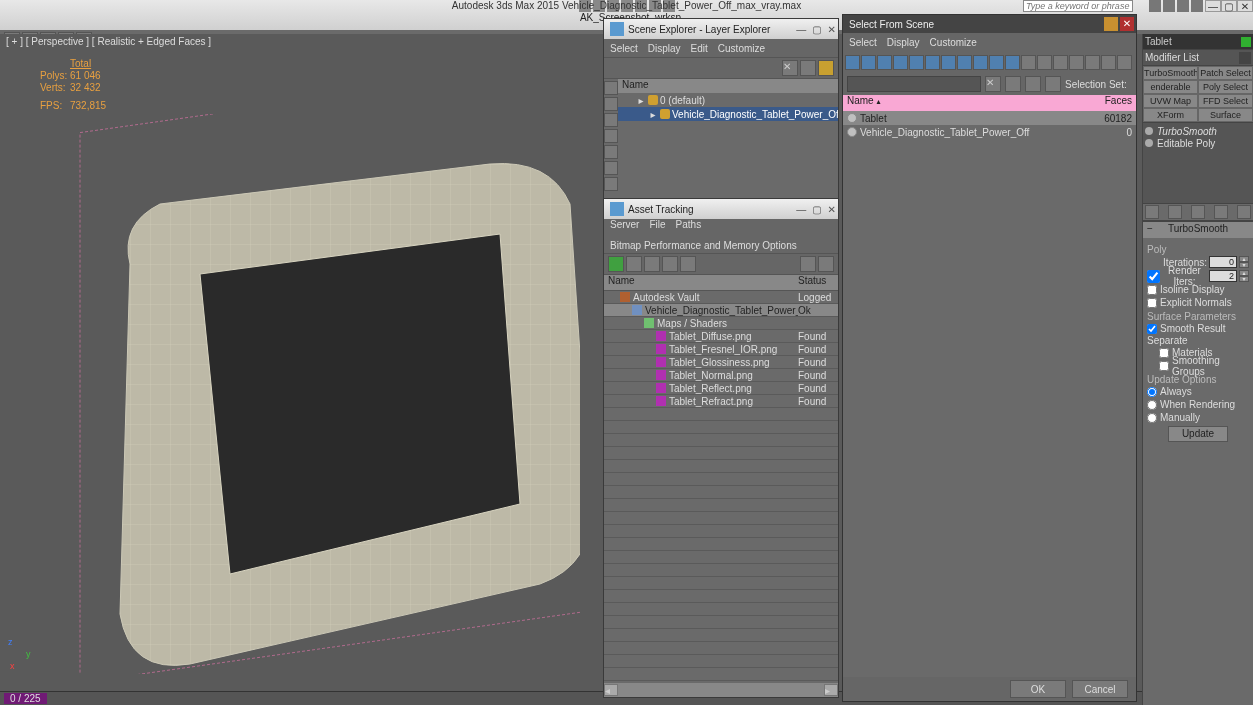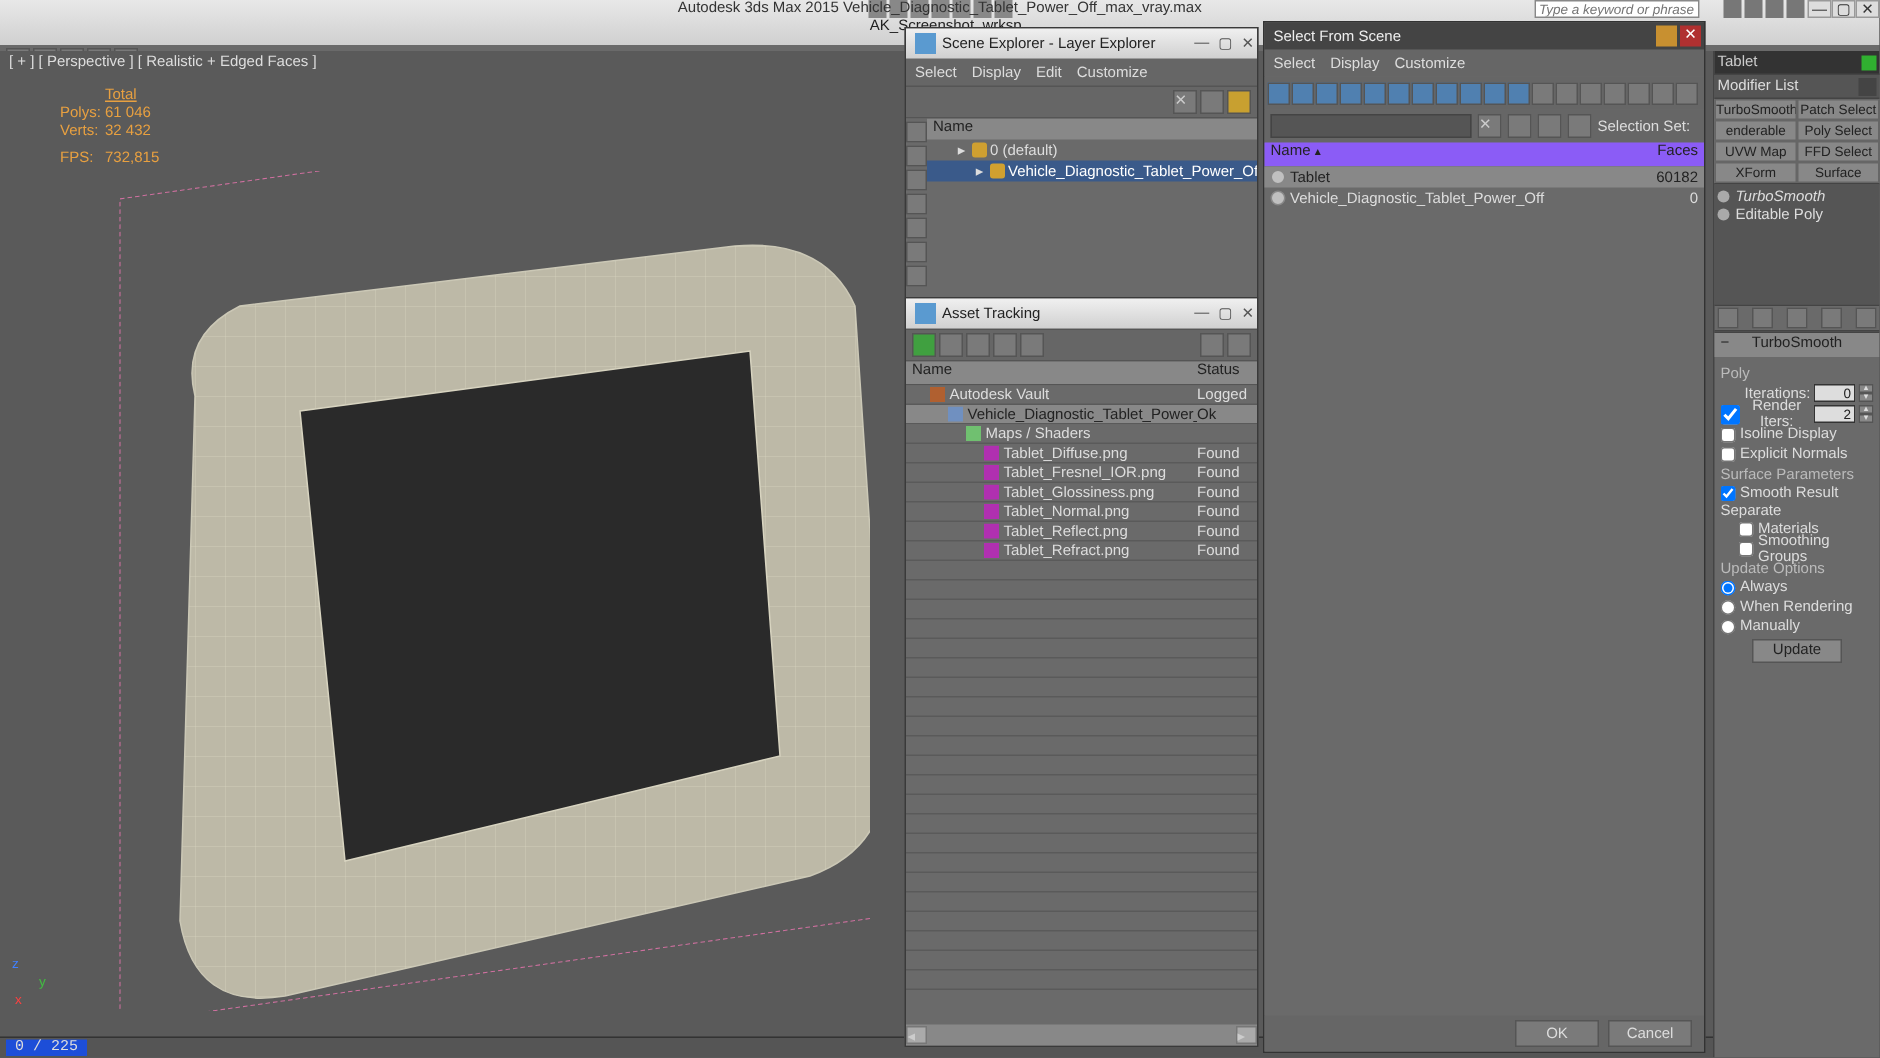--- a/index.html
+++ b/index.html
@@ -21,21 +21,21 @@
 .stats { position: absolute; top: 24px; left: 40px; color: #e8a040; font-size: 10px; line-height: 12px; }
 .stats .t { display: inline-block; width: 30px; }
 .stats .header-row { text-decoration: underline; }
 .canvas-model { position: absolute; top: 80px; left: 20px; width: 560px; height: 560px; }
 .gizmo { position: absolute; bottom: 20px; left: 8px; }
 .gizmo .ax { position: absolute; font-size: 9px; }
 .gizmo .z { color: #4080ff; bottom: 24px; left: 0; }
 .gizmo .y { color: #40c040; bottom: 12px; left: 18px; }
 .gizmo .x { color: #ff4040; bottom: 0; left: 2px; }
 .timeline { position: absolute; bottom: 0; left: 0; right: 111px; height: 14px; background: #555; border-top: 1px solid #333; display: flex; align-items: center; padding: 0 4px; }
-.timeline .frame { background: #1d4ed8; padding: 0 6px; color: #ddd; font-family: Liberation Mono, monospace; }
+.timeline .frame { background: #701a75; padding: 0 6px; color: #ddd; }
 
 .panel { position: absolute; background: #6a6a6a; border: 1px solid #3a3a3a; display: flex; flex-direction: column; }
 .panel-title { height: 20px; background: linear-gradient(#f0f0f0,#d0d0d0); color: #222; display: flex; align-items: center; padding: 10px 6px; position: relative; }
 .panel-title .pi { width: 14px; height: 14px; background: #5a9ad0; margin-right: 4px; display: inline-block; }
 .panel-title .wb { position: absolute; right: 2px; display: flex; gap: 6px; color: #555; }
 .panel-title .wb span { cursor: pointer; }
 .panel-menu { height: 18px; background: #666; display: flex; align-items: center; gap: 10px; padding: 0 6px; color: #ddd; }
 .panel-toolbar { height: 22px; background: #666; border-top: 1px solid #555; border-bottom: 1px solid #555; display: flex; align-items: center; padding: 0 4px; gap: 2px; }
 .panel-toolbar .ib { width: 16px; height: 16px; background: #7a7a7a; border: 1px solid #555; }
 .panel-toolbar .ib.y { background: #c8a030; }
@@ -79,21 +79,21 @@
 .sf-title { height: 18px; background: #444; color: #eee; display: flex; align-items: center; padding: 0 6px; position: relative; }
 .sf-title .cb { position: absolute; right: 2px; width: 14px; height: 14px; background: #b03030; color: #fff; text-align: center; line-height: 14px; }
 .sf-title .y { position: absolute; right: 18px; width: 14px; height: 14px; background: #c89030; }
 .sf-toolbar1 { height: 22px; background: #666; display: flex; align-items: center; padding: 0 2px; gap: 1px; flex-wrap: wrap; }
 .sf-toolbar1 .b { width: 15px; height: 15px; background: #7a7a7a; border: 1px solid #555; }
 .sf-toolbar1 .b.on { background: #5080b0; }
 .sf-toolbar2 { height: 22px; background: #666; display: flex; align-items: center; padding: 0 4px; gap: 4px; }
 .sf-toolbar2 input { flex: 0 0 90px; background: #555; border: 1px solid #444; height: 16px; color: #ccc; }
 .sf-toolbar2 .b { width: 16px; height: 16px; background: #7a7a7a; border: 1px solid #555; }
 .sf-toolbar2 .lab { color: #ddd; }
-.sf-header { height: 16px; background: #8b5cf6; color: #222; display: flex; }
+.sf-header { height: 16px; background: #f9a8d4; color: #222; display: flex; }
 .sf-header .c1 { flex: 1; padding-left: 4px; }
 .sf-header .c2 { width: 50px; text-align: right; padding-right: 4px; }
 .sf-header .sort { font-size: 8px; }
 .sf-body { flex: 1; background: #6a6a6a; }
 .sf-row { height: 14px; display: flex; align-items: center; color: #ddd; }
 .sf-row.sel { background: #888; color: #222; }
 .sf-row .c1 { flex: 1; display: flex; align-items: center; padding-left: 4px; }
 .sf-row .c2 { width: 50px; text-align: right; padding-right: 4px; }
 .sf-row .obj-ic { width: 10px; height: 10px; border-radius: 50%; background: #c0c0c0; margin-right: 3px; border: 1px solid #888; }
 .sf-buttons { height: 24px; display: flex; align-items: center; justify-content: flex-end; gap: 6px; padding: 0 8px; background: #666; }
@@ -260,20 +260,26 @@
 <div class="panel asset-tracking">
   <div class="panel-title">
     <span class="pi"></span>
     <span>Asset Tracking</span>
     <div class="wb">
       <span>—</span>
       <span>▢</span>
       <span>✕</span>
     </div>
   </div>
+  <div class="panel-menu" style="flex-wrap:wrap;height:auto;padding-bottom:2px">
+    <span>Server</span>
+    <span>File</span>
+    <span>Paths</span>
+    <span>Bitmap Performance and Memory Options</span>
+  </div>
   <div class="panel-toolbar">
     <span class="ib" style="background:#40a040"></span>
     <span class="ib"></span>
     <span class="ib"></span>
     <span class="ib"></span>
     <span class="ib"></span>
     <span class="fill"></span>
     <span class="ib"></span>
     <span class="ib"></span>
   </div>

